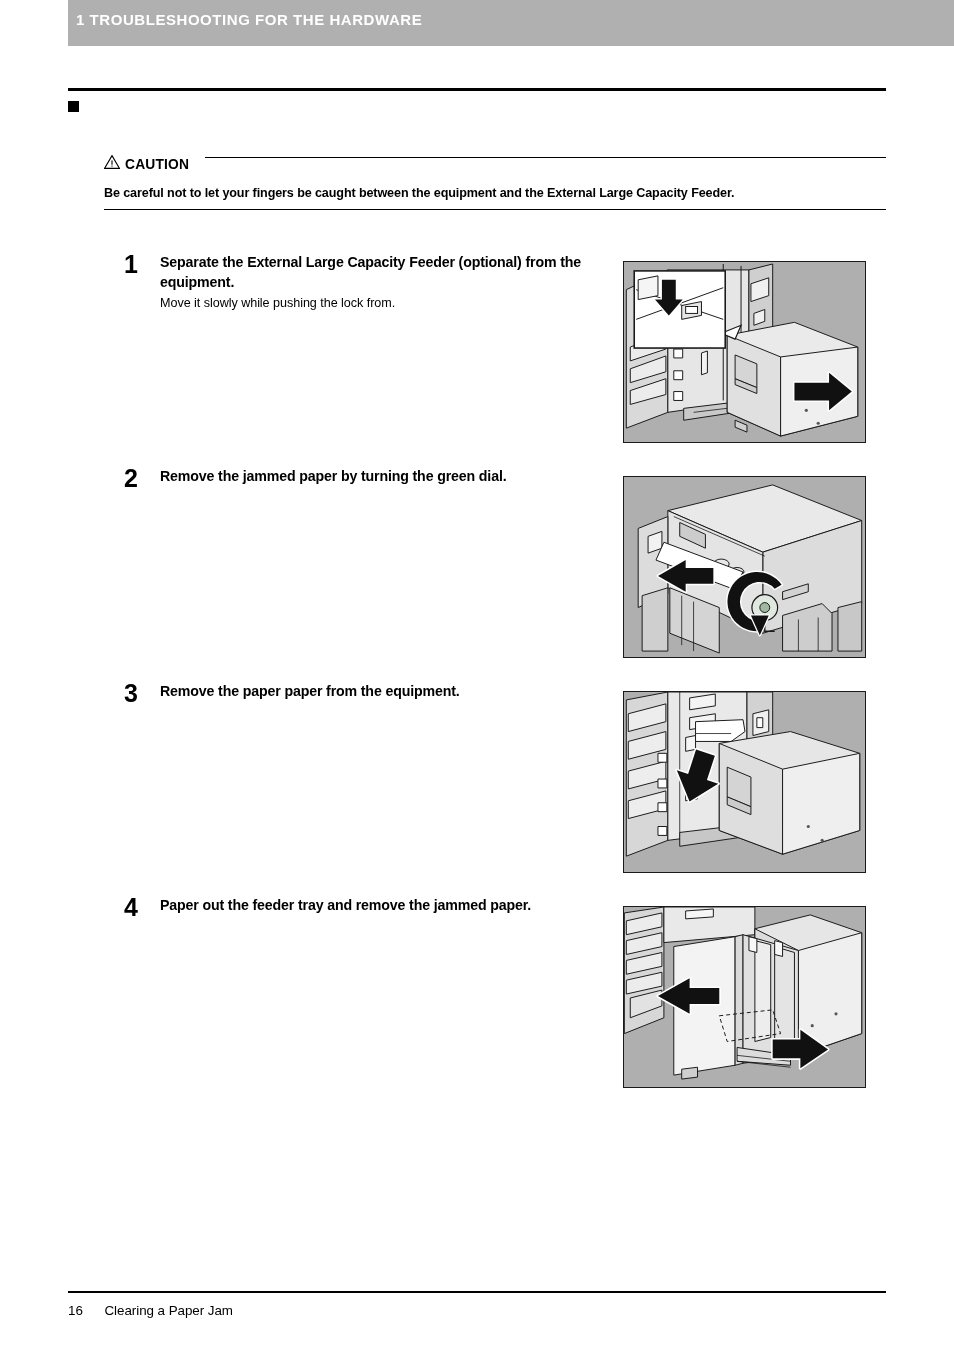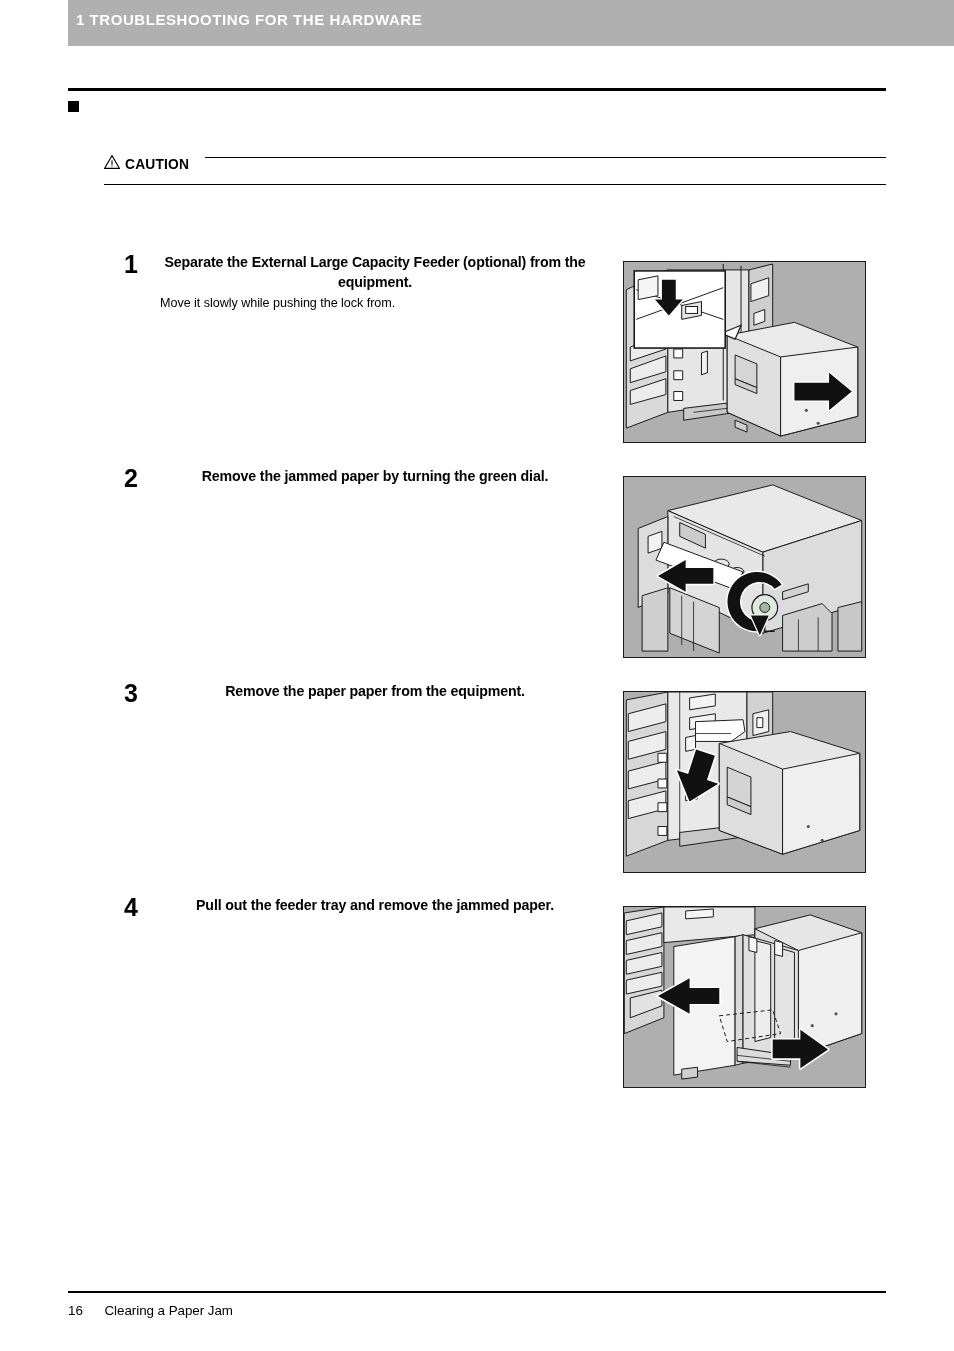--- a/index.html
+++ b/index.html
@@ -132,21 +132,20 @@
     position: absolute;
     left: 160px;
     width: 430px;
     top: 0px;
   }
   .step-title {
     font-size: 14.2px;
     font-weight: bold;
     line-height: 1.42;
     letter-spacing: -0.15px;
-    text-align: center;
   }
   .step-sub {
     font-size: 12.6px;
     font-weight: normal;
     line-height: 1.4;
     margin-top: 3px;
     letter-spacing: -0.05px;
   }
 
   
@@ -195,20 +194,21 @@
 <div class="caution-block">
   <div class="caution-head">
     <svg class="warn-tri" viewBox="0 0 16 14">
       <path d="M8 0.6 L15.5 13.4 L0.5 13.4 Z" fill="none" stroke="#000" stroke-width="1.1"></path>
       <rect x="7.45" y="5.4" width="1.1" height="4.3" fill="#000"></rect>
       <rect x="7.45" y="10.5" width="1.1" height="1.1" fill="#000"></rect>
     </svg>
     <span class="caution-word">CAUTION</span>
     <span class="caution-head-rule"></span>
   </div>
+  <div class="caution-text">Be careful not to let your fingers be caught between the equipment and the External Large Capacity Feeder.</div>
   <div class="caution-bottom-rule"></div>
 </div>
 
 <div class="step" style="top:252px;">
   <div class="step-num">1</div>
   <div class="step-body">
     <div class="step-title">Separate the External Large Capacity Feeder (optional) from the equipment.</div>
     <div class="step-sub">Move it slowly while pushing the lock from.</div>
   </div>
 </div>
@@ -374,21 +374,21 @@
     <g>
       <path d="M64 60 L84 60 L84 86 L96 86 L74 112 L52 86 L64 86 Z" fill="#111" stroke="#ffffff" stroke-width="3.2" stroke-linejoin="round" transform="rotate(18 74 86)"></path>
       <path d="M64 60 L84 60 L84 86 L96 86 L74 112 L52 86 L64 86 Z" fill="#111" stroke="none" transform="rotate(18 74 86)"></path>
     </g>
   </svg>
 </div>
 
 <div class="step" style="top:895px;">
   <div class="step-num">4</div>
   <div class="step-body">
-    <div class="step-title">Pull out the feeder tray and remove the jammed paper.</div>
+    <div class="step-title">Paper out the feeder tray and remove the jammed paper.</div>
   </div>
 </div>
 <div class="figure" style="top:906px;">
   <svg viewBox="0 0 243 182">
     <g stroke="#1a1a1a" stroke-width="1" fill="none" stroke-linejoin="round">
 
       <path d="M0 6 L40 0 L40 112 L0 128 Z" fill="#d7d7d7"></path>
       <path d="M2 14 L38 6 L38 20 L2 28 Z" fill="#ececec"></path>
       <path d="M2 34 L38 26 L38 40 L2 48 Z" fill="#ececec"></path>
       <path d="M2 54 L38 46 L38 60 L2 68 Z" fill="#ececec"></path>

